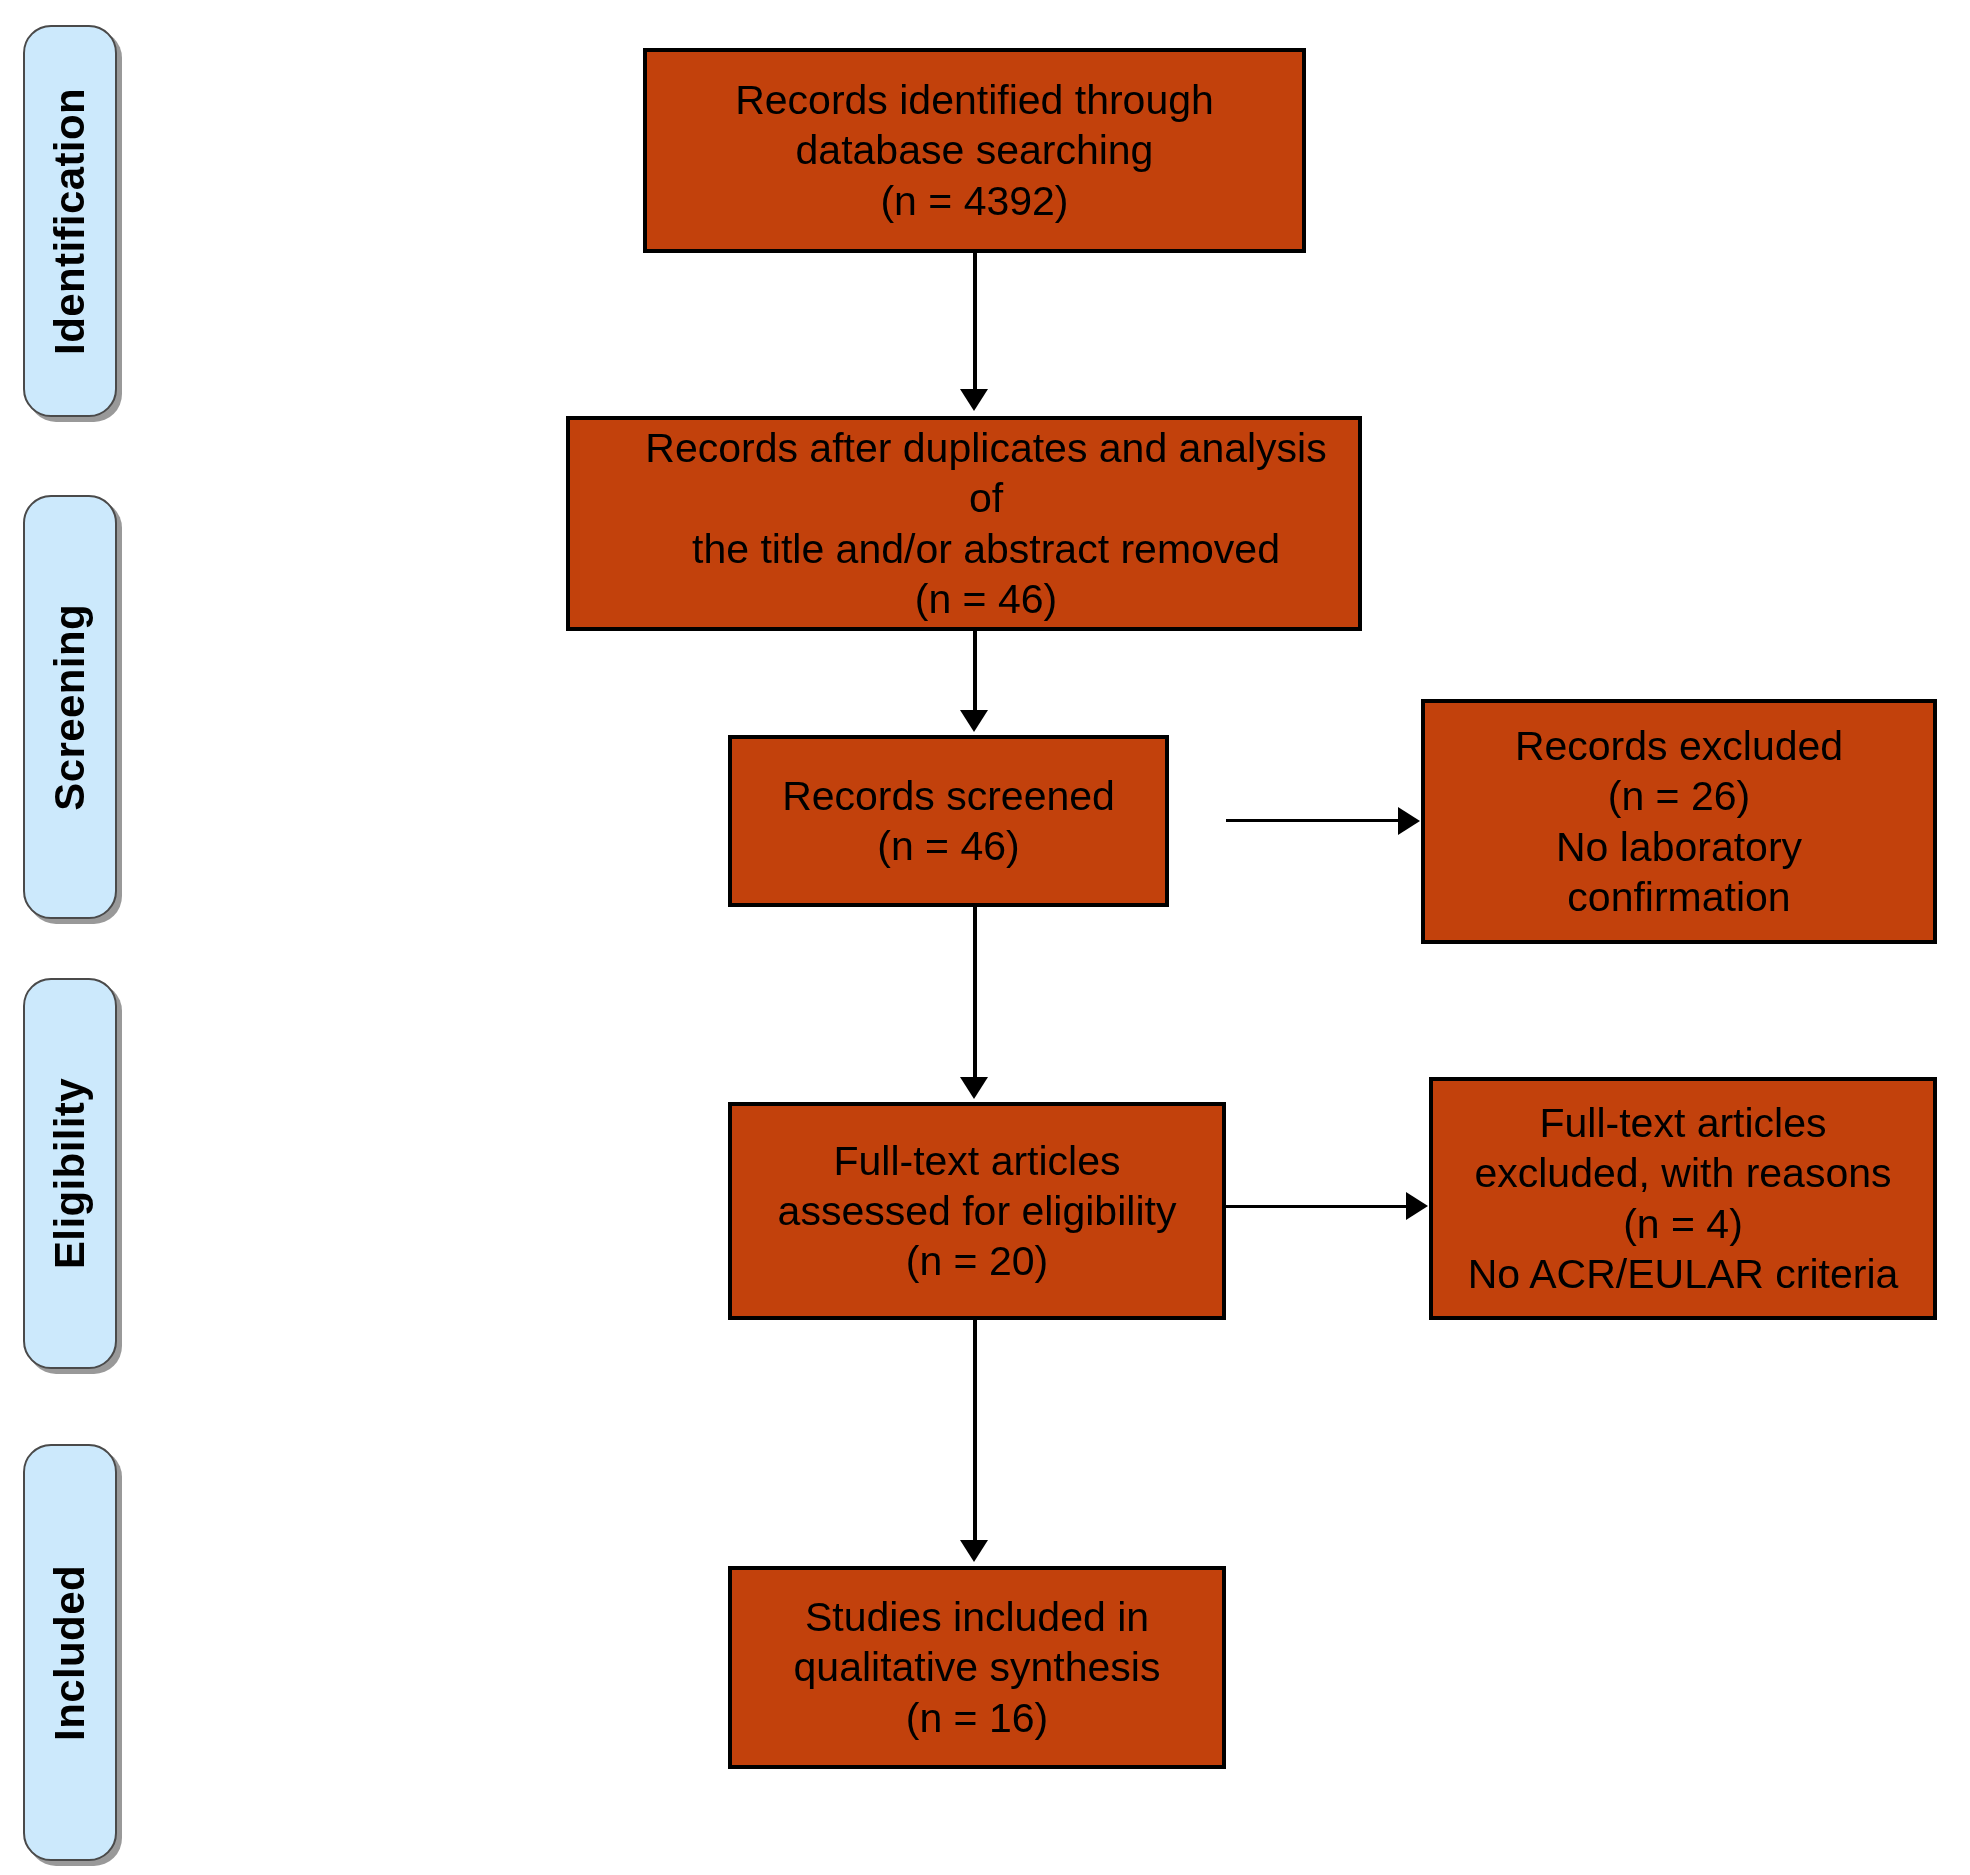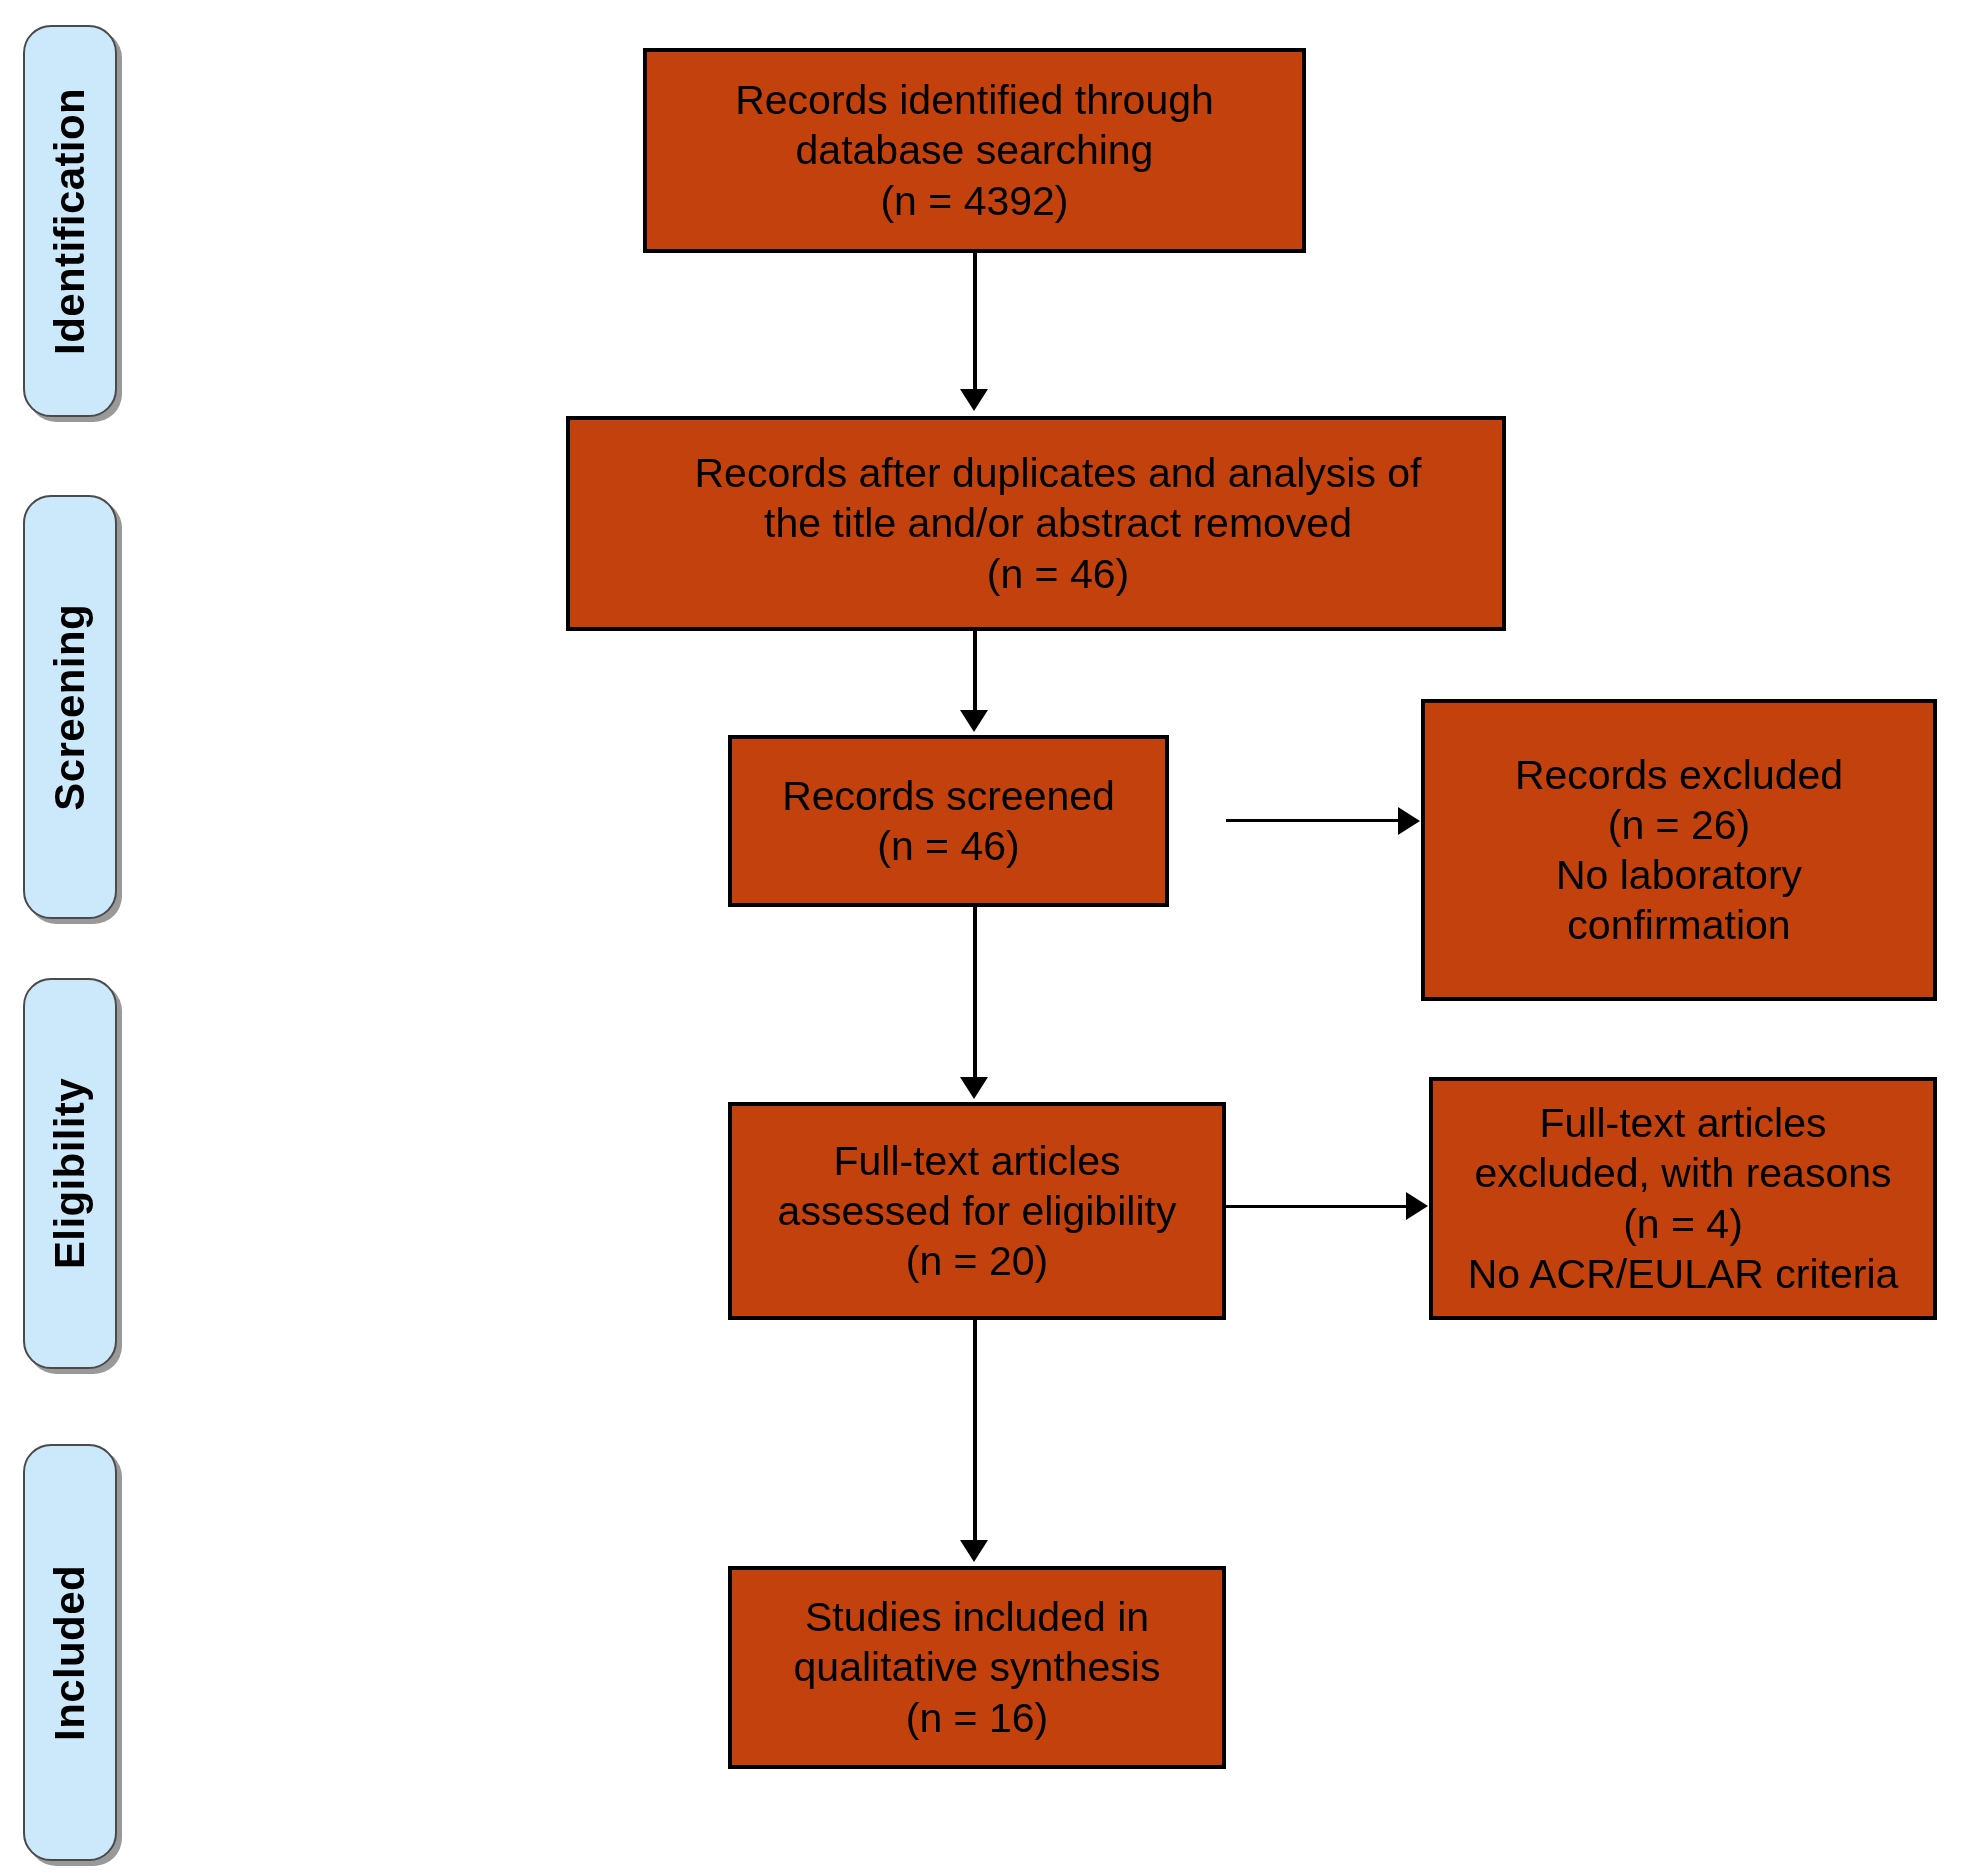--- a/index.html
+++ b/index.html
@@ -113,42 +113,42 @@
     <span class="box-text">Records identified through
 database searching
 (n = 4392)</span>
   </div>
 
   <div class="connector">
     <div class="v-line" style="left:973px; top:253px; height:139px;"></div>
     <div class="arrow-down" style="left:960px; top:389px;"></div>
   </div>
 
-  <div class="flow-box" style="left:566px; top:416px; width:940px; height:215px;padding-left:44px;">
+  <div class="flow-box" style="left:566px; top:416px; width:796px; height:215px;padding-left:44px;">
     <span class="box-text">Records after duplicates and analysis of
 the title and/or abstract removed
 (n = 46)</span>
   </div>
 
   <div class="connector">
     <div class="v-line" style="left:973px; top:631px; height:81px;"></div>
     <div class="arrow-down" style="left:960px; top:710px;"></div>
   </div>
 
   <div class="flow-box" style="left:728px; top:735px; width:441px; height:172px;">
     <span class="box-text">Records screened
 (n = 46)</span>
   </div>
 
   <div class="connector">
     <div class="h-line" style="left:1226px; top:819px; width:174px;"></div>
     <div class="arrow-right" style="left:1398px; top:807px;"></div>
   </div>
 
-  <div class="flow-box" style="left:1421px; top:699px; width:516px; height:302px;">
+  <div class="flow-box" style="left:1421px; top:699px; width:516px; height:245px;">
     <span class="box-text">Records excluded
 (n = 26)
 No laboratory
 confirmation</span>
   </div>
 
   <div class="connector">
     <div class="v-line" style="left:973px; top:907px; height:172px;"></div>
     <div class="arrow-down" style="left:960px; top:1077px;"></div>
   </div>

